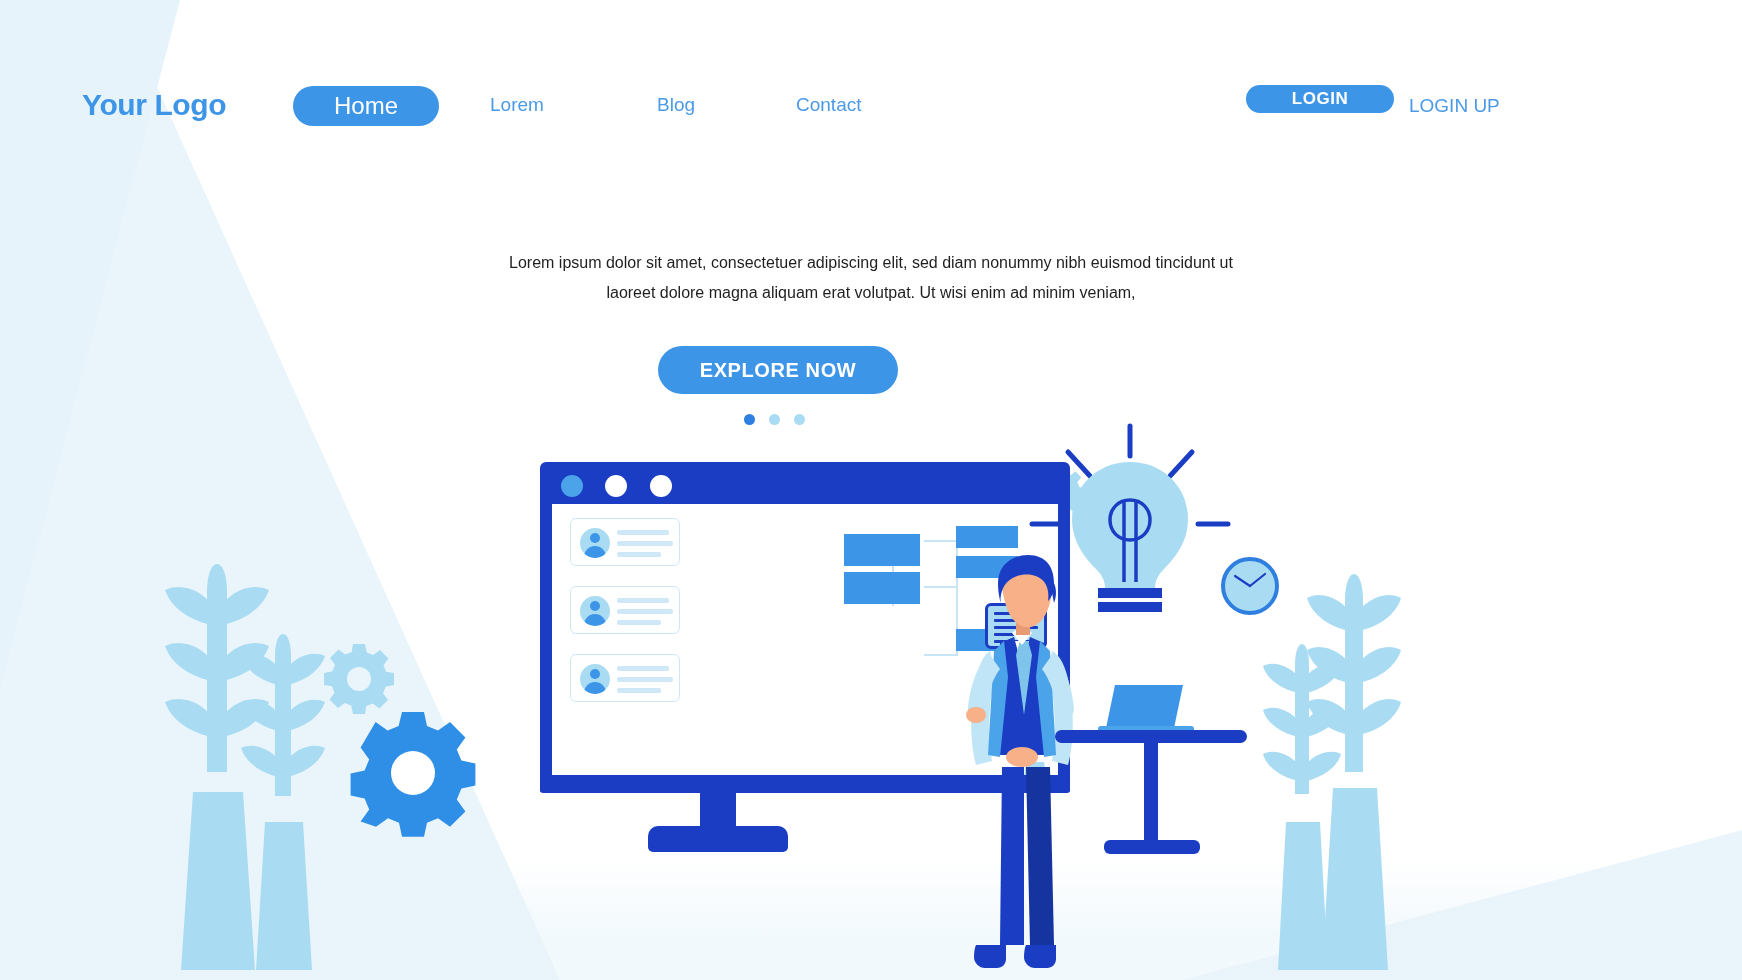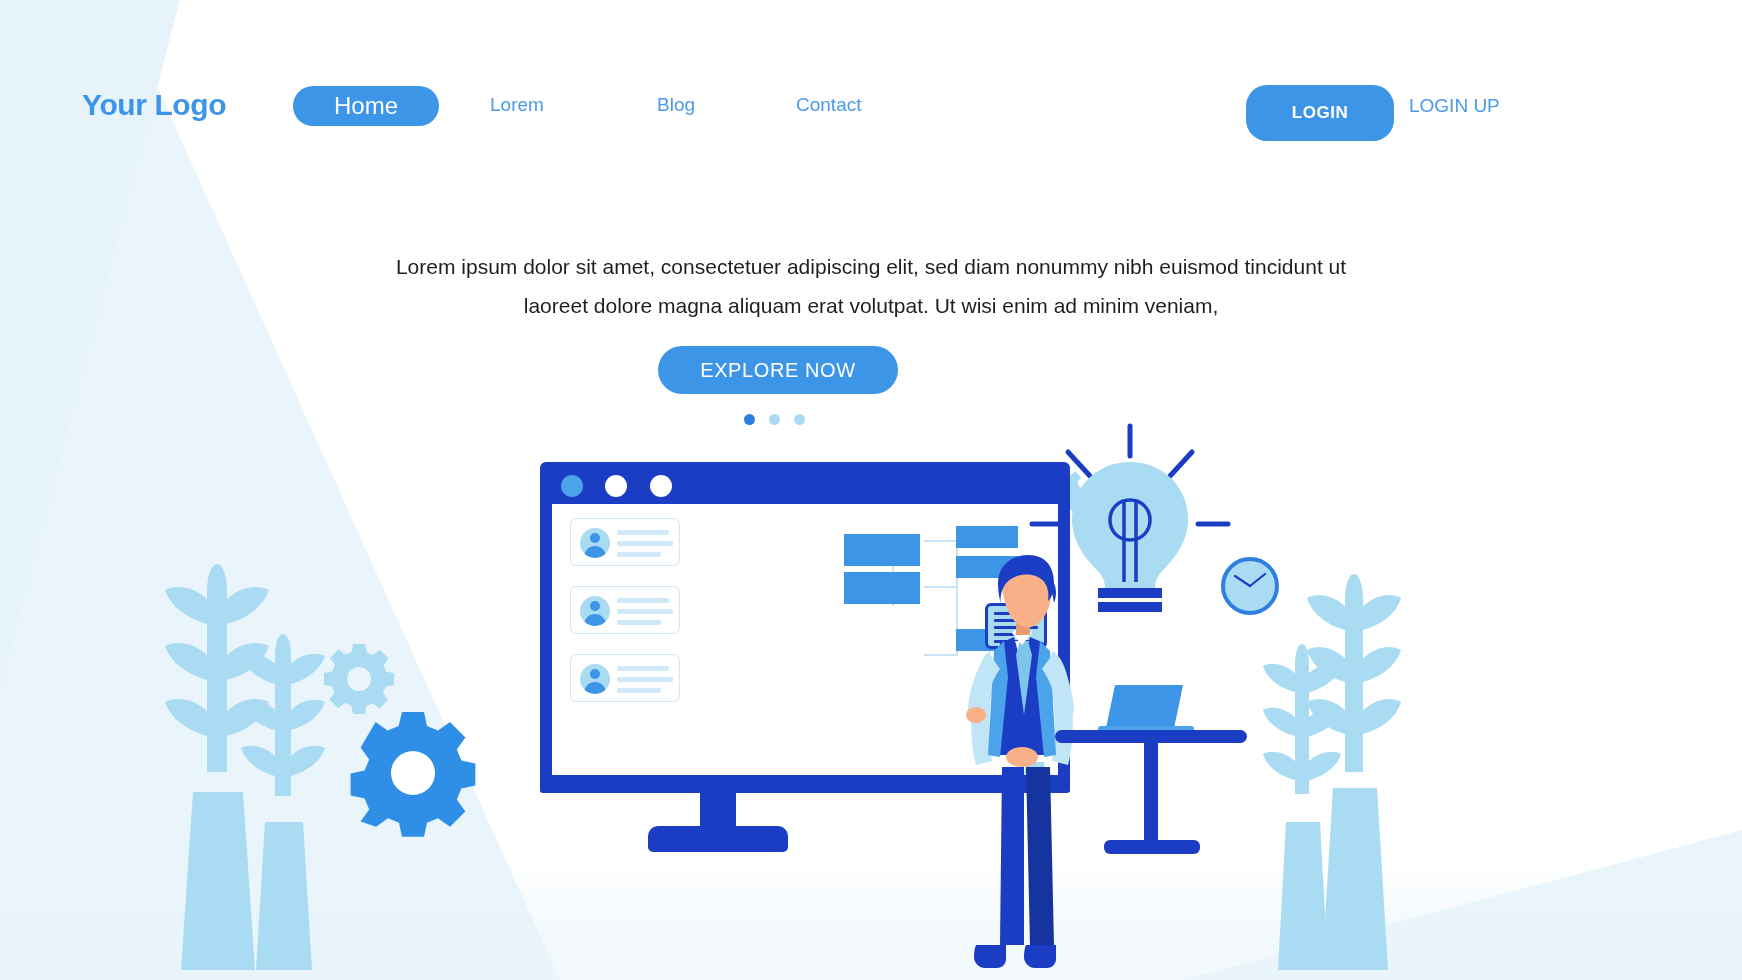--- a/index.html
+++ b/index.html
@@ -44,45 +44,45 @@
     color:#fff; font-size:24px; font-family:"Liberation Sans", sans-serif;
     display:flex; align-items:center; justify-content:center;
   }
   .nav-link {
     position:absolute; top:54px; color:#4b9ae8; font-size:19px; cursor:pointer;
   }
   .nav-link.about { left:490px; }
   .nav-link.blog { left:657px; }
   .nav-link.contact { left:796px; }
   .login-btn {
-    position:absolute; left:1246px; top:45px; width:148px; height:56px;
+    position:absolute; left:1246px; top:45px; width:148px; height:28px;
     background:#3d95e8; border-radius:21px; border:none; cursor:pointer;
     color:#fff; font-size:17px; font-weight:bold; letter-spacing:.5px;
     display:flex; align-items:center; justify-content:center;
     font-family:"Liberation Sans", sans-serif;
   }
   .signup-link {
     position:absolute; left:1409px; top:55px;
     color:#4b9ae8; font-size:19px; cursor:pointer;
   }
 
   
   .headline {
     position:absolute; left:0; top:130px; width:1742px;
     text-align:center; color:#3d95e8;
     font-size:86px; font-weight:bold; letter-spacing:-1.5px; line-height:1.05;
   }
   .sub {
     position:absolute; left:371px; top:248px; width:1000px;
-    text-align:center; color:#1f1f1f; font-size:21px; line-height:1.85;
+    text-align:center; color:#1f1f1f; font-size:16px; line-height:1.85;
   }
   .cta {
     position:absolute; left:658px; top:346px; width:240px; height:48px;
     background:#3d95e8; border:none; border-radius:24px; cursor:pointer;
-    color:#fff; font-size:20px; font-weight:normal; letter-spacing:.6px;
+    color:#fff; font-size:20px; font-weight:bold; letter-spacing:.6px;
     display:flex; align-items:center; justify-content:center;
     font-family:"Liberation Sans", sans-serif;
   }
   .dots { position:absolute; left:744px; top:414px; width:70px; height:16px; display:flex; gap:14px; }
   .dot { width:11px; height:11px; border-radius:50%; background:#a9dcf2; cursor:pointer; }
   .dot.active { background:#2f7fe0; }
 
   
   .illus { position:absolute; left:0; top:420px; width:1742px; height:560px; z-index:20; }
 

